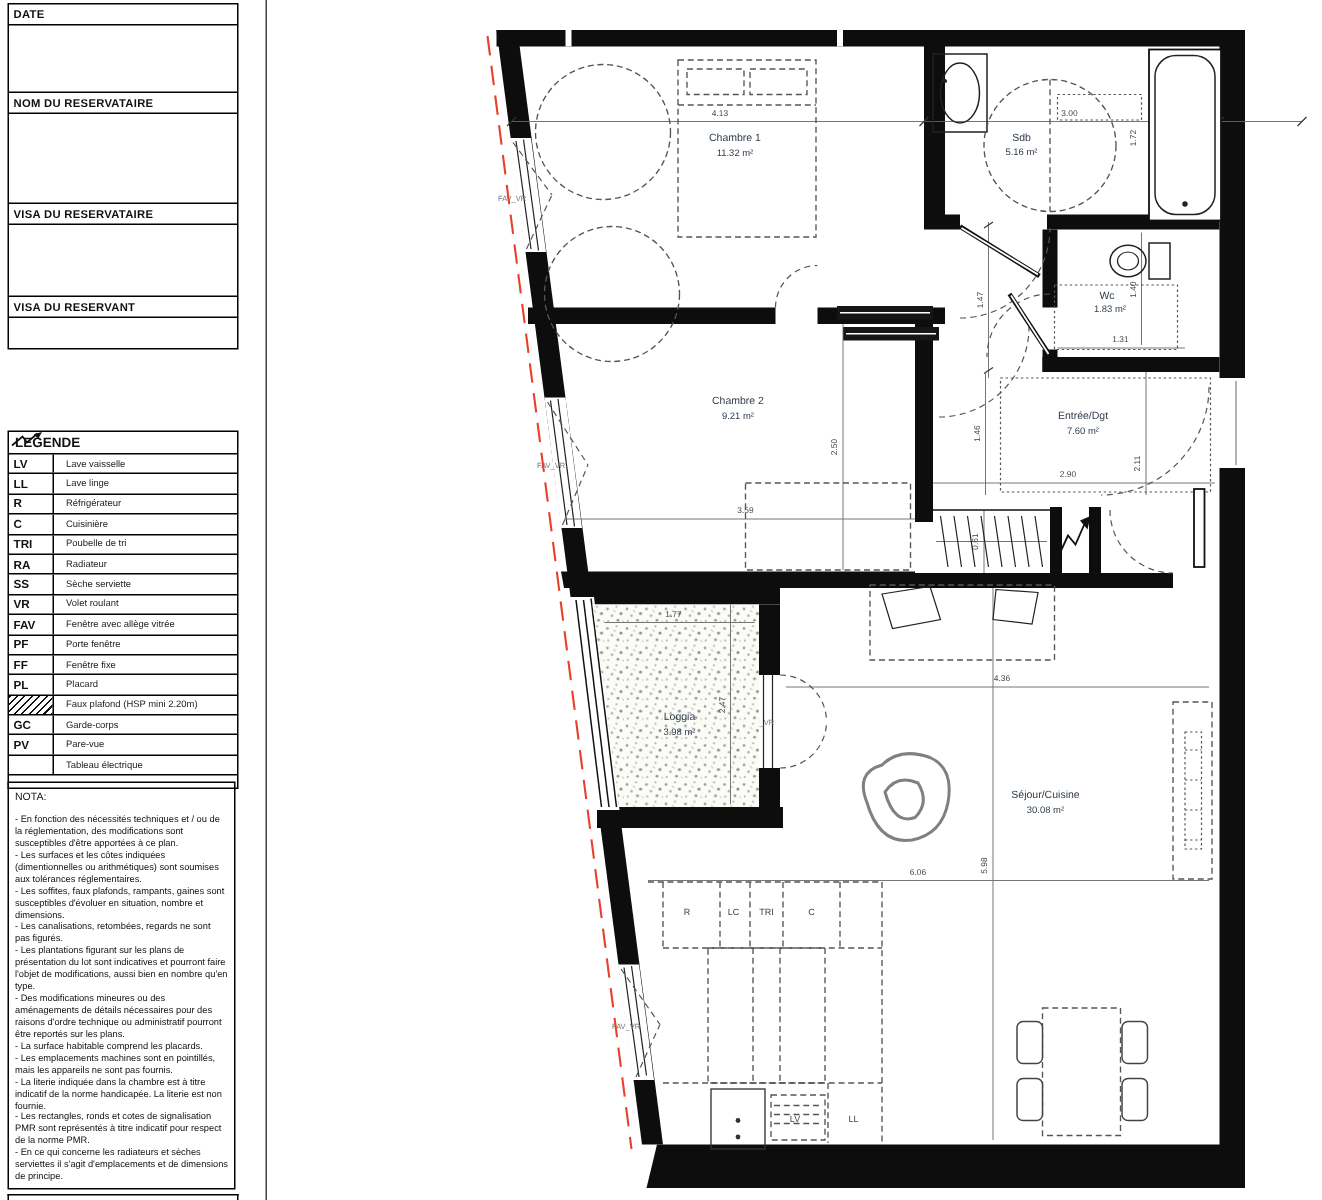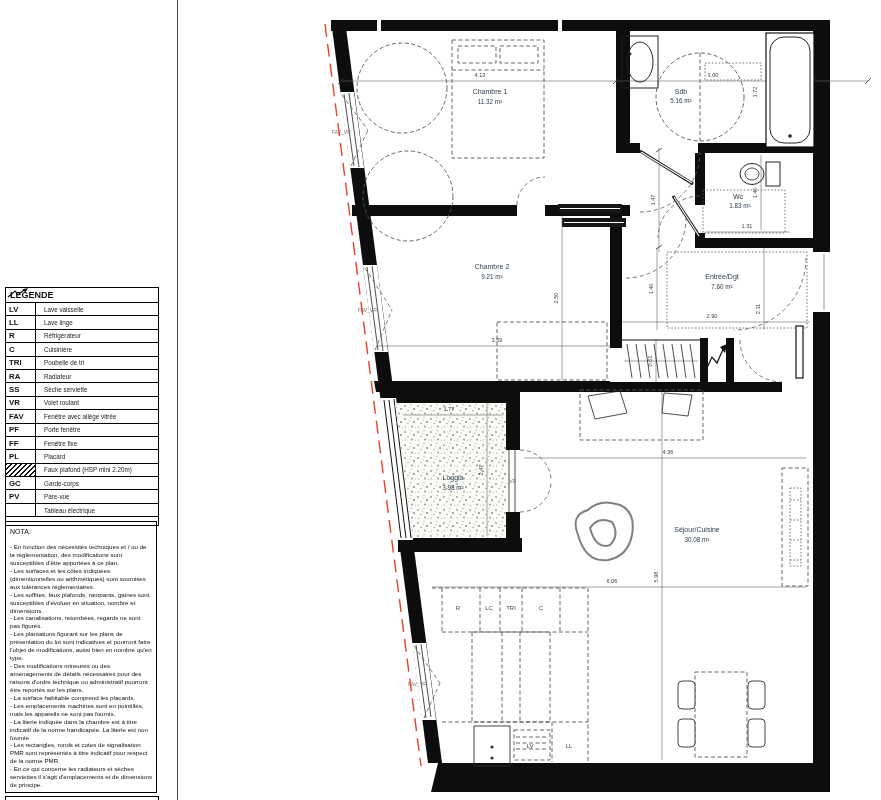--- a/index.html
+++ b/index.html
@@ -43,20 +43,30 @@
   .redline{stroke:#e8412a;stroke-width:1.4;stroke-dasharray:13 7;fill:none;}
   .gray2{stroke:#808080;stroke-width:2;fill:none;}
 </style>
 </head>
 <body>
 
 <div class="sheet">
 
   <div class="panel">
 
+    <div class="formbox">
+      <div class="form-hdr">DATE</div>
+      <div class="form-space" style="height:44px"></div>
+      <div class="form-hdr">NOM DU RESERVATAIRE</div>
+      <div class="form-space" style="height:59px"></div>
+      <div class="form-hdr">VISA DU RESERVATAIRE</div>
+      <div class="form-space" style="height:47px"></div>
+      <div class="form-hdr">VISA DU RESERVANT</div>
+      <div class="form-space last" style="height:20px"></div>
+    </div>
 
     <div class="legendbox">
       <div class="leg-title">LEGENDE</div>
       <div class="leg-row">
           <div class="leg-code">LV</div>
           <div class="leg-label">Lave vaisselle</div>
         </div>
       <div class="leg-row">
           <div class="leg-code">LL</div>
           <div class="leg-label">Lave linge</div>

